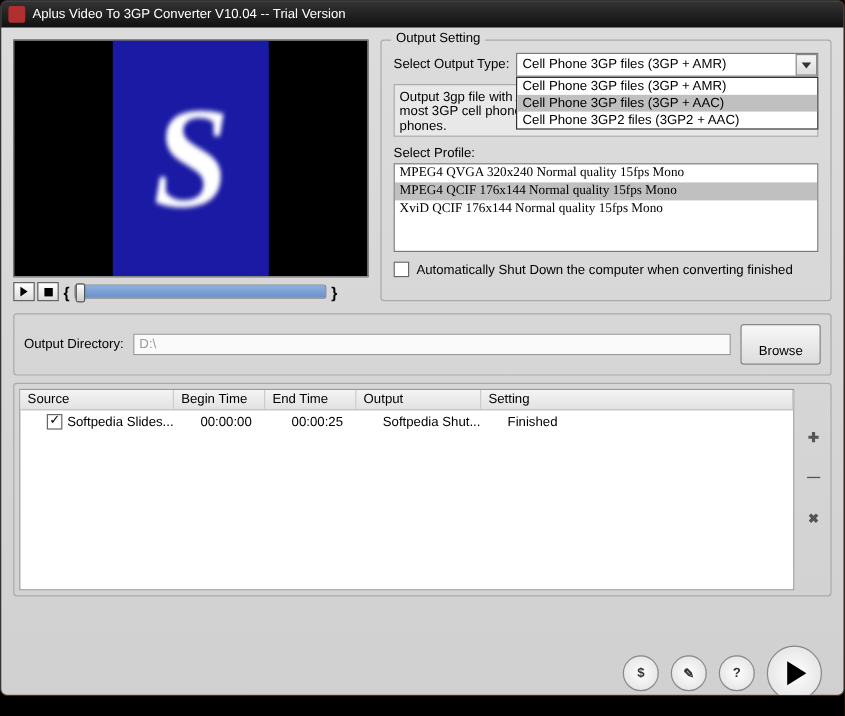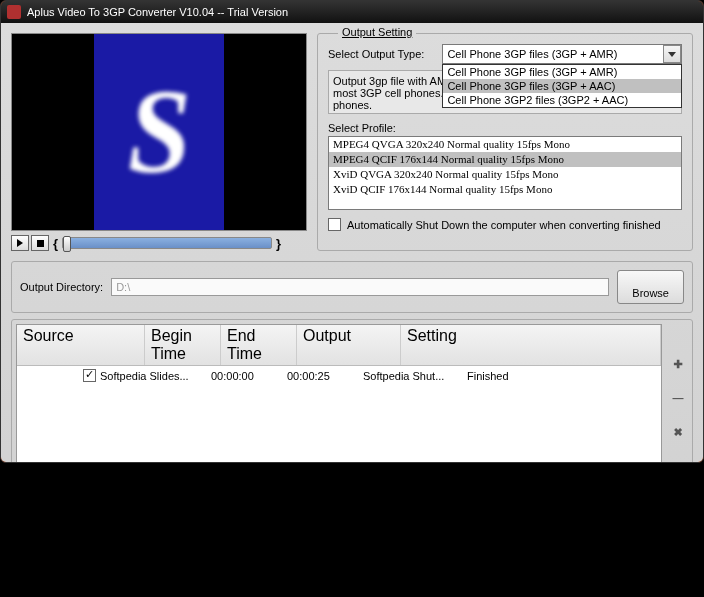--- a/index.html
+++ b/index.html
@@ -1,27 +1,27 @@
 <!DOCTYPE html>
 <html><head>
 <meta charset="utf-8">
 <style>
   * { box-sizing: border-box; font-family: Tahoma, Arial, sans-serif; font-size: 11px; }
   body { margin: 0; background: #000; overflow: hidden; }
-  .window { width: 704px; height: 463px; background: #c2410c; border: 1px solid #333; border-radius: 6px; overflow: hidden; }
+  .window { width: 704px; height: 580px; background: #c2410c; border: 1px solid #333; border-radius: 6px; overflow: hidden; }
   .titlebar { height: 22px; background: linear-gradient(#333, #111); color: #fff; display: flex; align-items: center; padding: 0 6px; font-size: 11px; }
   .titlebar-icon { width: 14px; height: 14px; background: #b03030; margin-right: 6px; border-radius: 2px; }
   .client { background: linear-gradient(#dcdcdc, #d0d0d0); height: 573px; padding: 10px; position: relative; }
   .top-row { display: flex; gap: 10px; }
   .preview-box { width: 296px; height: 198px; background: #000; border: 1px solid #888; position: relative; display:flex; align-items:center; justify-content:center;}
   .preview-inner { width: 130px; height: 196px; background: #1a1aa5; display:flex; align-items:center; justify-content:center;}
   .preview-s { color:#fff; font-size:120px; font-family: Georgia, serif; font-weight:bold; font-style:italic; filter: blur(2px); transform: scaleX(0.95); }
   .output-group { flex:1; border:1px solid #aaa; border-radius:3px; padding: 10px 10px 6px 10px; position:relative; }
-  .output-group .legend { position:absolute; top:-8px; left:20px; background:linear-gradient(#dcdcdc,#dcdcdc); padding:0 4px; font-size:11px;text-decoration:underline; }
-  .row-sel { display:flex; align-items:center; gap:18px; }
+  .output-group .legend { position:absolute; top:-8px; left:8px; background:linear-gradient(#dcdcdc,#dcdcdc); padding:0 4px; font-size:11px; }
+  .row-sel { display:flex; align-items:center; gap:6px; }
   .row-sel .lbl { white-space:nowrap; }
   .combo-wrap { flex:1; position:relative; }
   .combo { width:100%; height:20px; border:1px solid #7a7a7a; background:#fff; display:flex; align-items:center; padding:0 4px; position:relative; }
   .combo-btn { position:absolute; right:0; top:0; width:18px; height:18px; border:1px solid #888; background:linear-gradient(#f5f5f5,#ddd); display:flex; align-items:center; justify-content:center; }
   .chev { width:0;height:0;border-left:4px solid transparent;border-right:4px solid transparent;border-top:5px solid #333; }
   .drop-list { position:absolute; top:20px; left:0; right:0; background:#fff; border:1px solid #333; z-index:10; }
   .drop-list .opt { padding:1px 4px; }
   .drop-list .opt.sel { background:#c0c0c0; }
   .desc-box { margin-top:6px; height:44px; border:1px solid #aaa; padding:4px; background:#e8e8e8; overflow:hidden; font-size:11px; }
   .select-profile-lbl { margin-top:8px; }
@@ -37,23 +37,23 @@
   .stop-sq { width:7px; height:7px; background:#000; }
   .brkt { font-size:13px; font-weight:bold; padding:0 2px; }
   .slider { flex:1; max-width:210px; height:12px; border:1px solid #888; background:linear-gradient(#8ab0e0,#6a90c8); position:relative; border-radius:2px; }
   .slider-thumb { position:absolute; left:0; top:-2px; width:8px; height:16px; background:linear-gradient(#fff,#ccc); border:1px solid #555; border-radius:2px; }
   .outdir-group { border:1px solid #aaa; border-radius:3px; margin-top:10px; padding:8px; display:flex; align-items:center; gap:8px; }
   .outdir-input { flex:1; height:18px; border:1px solid #999; background:#fafafa; color:#999; padding:0 4px; }
   .btn { height:22px; padding:16px 14px; border:1px solid #888; background:linear-gradient(#f8f8f8,#dcdcdc); border-radius:3px; }
   .tbl-group { border:1px solid #aaa; border-radius:3px; margin-top:6px; padding:4px; height:178px; display:flex; gap:6px; }
   .tbl-area { flex:1; border:1px solid #999; background:#fff; display:flex; flex-direction:column; }
   .tbl-head { display:flex; background:linear-gradient(#f4f4f4,#e2e2e2); border-bottom:1px solid #bbb; }
-  .th { border-right:1px solid #ccc; padding:2px 6px; font-size:16px; }
+  .th { border-right:1px solid #ccc; padding:2px 6px; font-size:11px; }
   .tbl-body { flex:1; overflow:auto; }
-  .tr { display:flex; padding:2px 16px; align-items:flex-end;margin-left:44px; }
+  .tr { display:flex; padding:2px 16px; align-items:flex-end; }
   .td { padding:1px 6px; font-size:11px; white-space:nowrap; overflow:hidden; text-overflow:ellipsis; }
   .w-src{width:128px}.w-bt{width:76px}.w-et{width:76px}.w-out{width:104px}.w-prog{flex:1}
   .side-btns { display:flex; flex-direction:column; gap:14px; justify-content:flex-start; align-items:center; padding-top:30px; }
   .sbtn { width:20px; height:20px; display:flex; align-items:center; justify-content:center; color:#555; font-size:18px; font-weight:bold; }
   .bottom-btns { position:absolute; bottom:12px; right:18px; display:flex; align-items:center; gap:10px; }
   .round { width:30px; height:30px; border:1px solid #888; border-radius:50%; background:radial-gradient(#fff,#ddd); display:flex; align-items:center; justify-content:center; font-size:14px; font-weight:bold; color:#333; }
   .round-big { width:46px; height:46px; }
   .play-big { width:0;height:0;border-top:10px solid transparent;border-bottom:10px solid transparent;border-left:16px solid #000; margin-left:4px; }
 </style>
 </head>
@@ -102,21 +102,20 @@
               <div class="opt sel">Cell Phone 3GP  files (3GP + AAC)</div>
               <div class="opt">Cell Phone 3GP2 files (3GP2 + AAC)</div>
             </div>
           </div>
         </div>
         <div class="desc-box">Output 3gp file with AMR audio (or AAC audio) format and played on most 3GP cell phones. But the audio quality may vary on different phones.</div>
         <div class="select-profile-lbl">Select Profile:</div>
         <div class="profile-list">
           <div class="item">MPEG4 QVGA 320x240 Normal quality 15fps Mono</div>
           <div class="item sel">MPEG4 QCIF 176x144 Normal quality 15fps Mono</div>
-          <div class="item">XviD  QVGA 320x240 Normal quality 15fps Mono</div>
           <div class="item">XviD  QCIF 176x144 Normal quality 15fps Mono</div>
         </div>
         <div class="auto-row">
           <span class="chk"></span>
           <span>Automatically Shut Down the computer when converting finished</span>
         </div>
       </div>
     </div>
 
     <div class="outdir-group">

